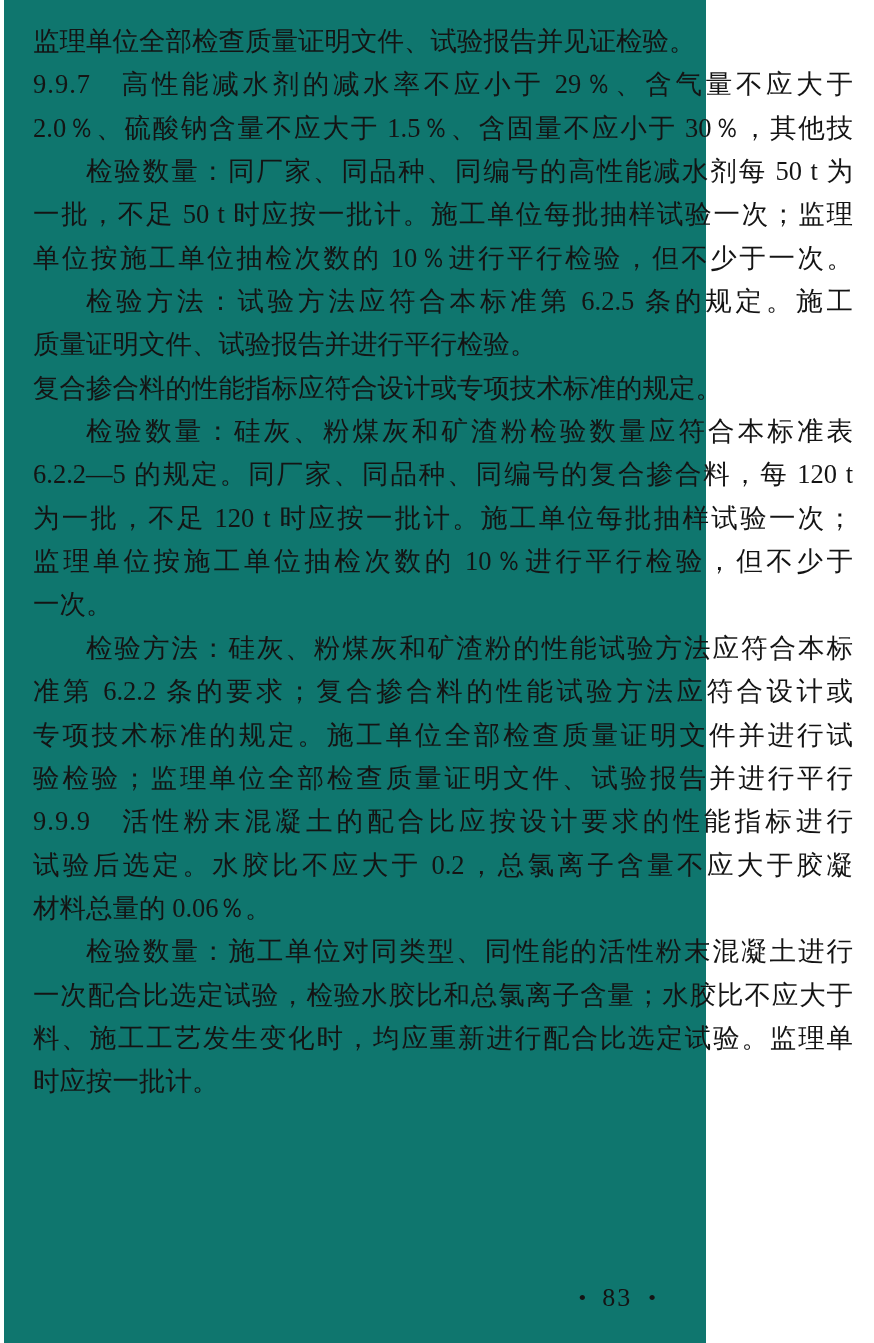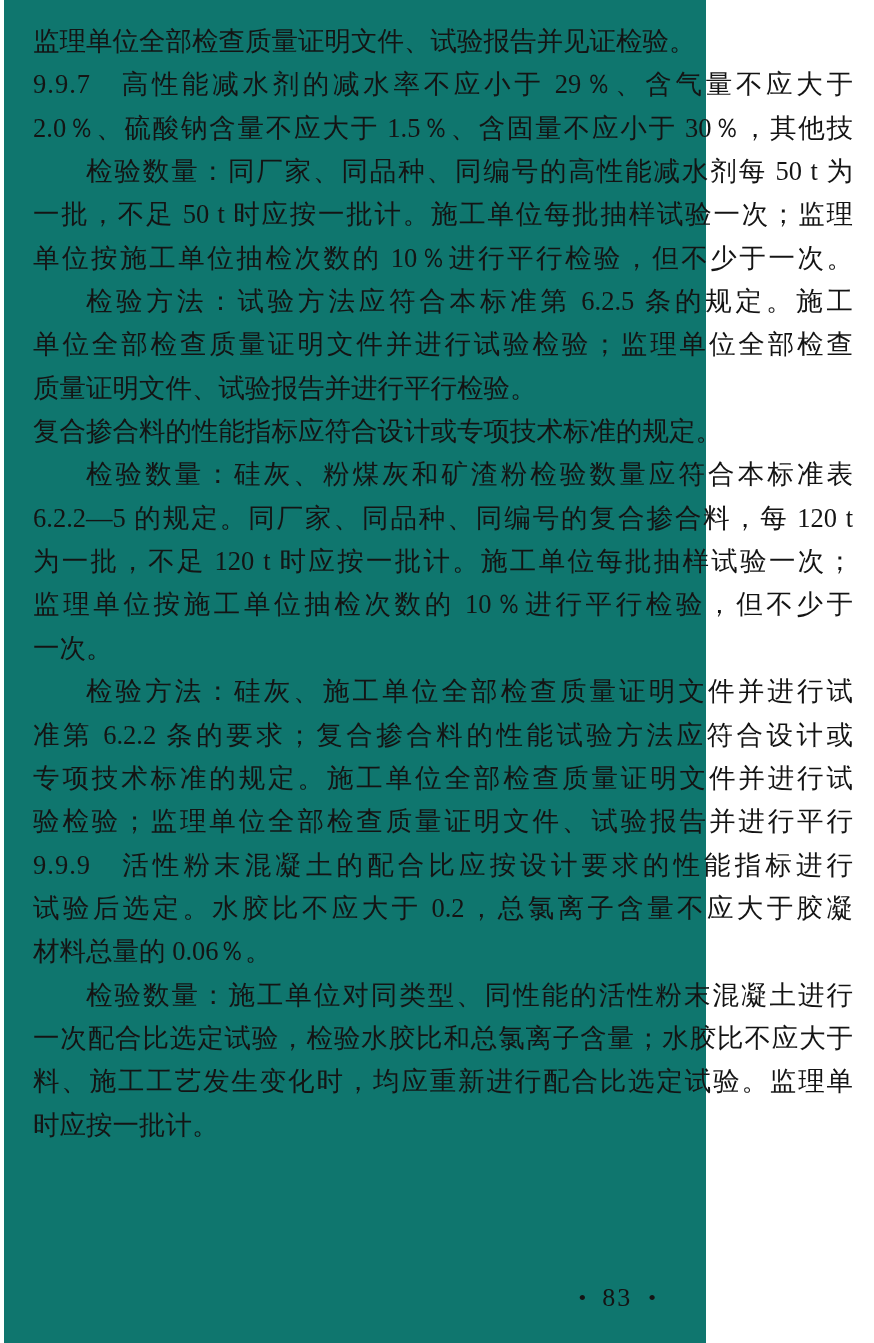--- a/index.html
+++ b/index.html
@@ -78,29 +78,28 @@
 <div class="page">
 
   <div class="text-block">
     <div class="ln e"><span>监理单位全部检查质量证明文件、试验报告并见证检验。</span></div>
     <div class="ln j"><b class="sec">9.9.7</b><span>高性能减水剂的减水率不应小于 29％、含气量不应大于</span></div>
     <div class="ln j"><span>2.0％、硫酸钠含量不应大于 1.5％、含固量不应小于 30％，其他技</span></div>
     <div class="ln j ind"><span>检验数量：同厂家、同品种、同编号的高性能减水剂每 50 t 为</span></div>
     <div class="ln j"><span>一批，不足 50 t 时应按一批计。施工单位每批抽样试验一次；监理</span></div>
     <div class="ln j"><span>单位按施工单位抽检次数的 10％进行平行检验，但不少于一次。</span></div>
     <div class="ln j ind"><span>检验方法：试验方法应符合本标准第 6.2.5 条的规定。施工</span></div>
-    <div class="ln j"><span>单位全部检查质量证明文件并进行试验检验；监理单位全部检查</span></div>
     <div class="ln e"><span>质量证明文件、试验报告并进行平行检验。</span></div>
     <div class="ln e"><span>复合掺合料的性能指标应符合设计或专项技术标准的规定。</span></div>
     <div class="ln j ind"><span>检验数量：硅灰、粉煤灰和矿渣粉检验数量应符合本标准表</span></div>
     <div class="ln j"><span>6.2.2—5 的规定。同厂家、同品种、同编号的复合掺合料，每 120 t</span></div>
     <div class="ln j"><span>为一批，不足 120 t 时应按一批计。施工单位每批抽样试验一次；</span></div>
     <div class="ln j"><span>监理单位按施工单位抽检次数的 10％进行平行检验，但不少于</span></div>
     <div class="ln e"><span>一次。</span></div>
-    <div class="ln j ind"><span>检验方法：硅灰、施工单位全部检查质量证明文件并进行试</span></div>
+    <div class="ln j ind"><span>检验方法：硅灰、粉煤灰和矿渣粉的性能试验方法应符合本标</span></div>
     <div class="ln j"><span>准第 6.2.2 条的要求；复合掺合料的性能试验方法应符合设计或</span></div>
     <div class="ln j"><span>专项技术标准的规定。施工单位全部检查质量证明文件并进行试</span></div>
     <div class="ln j"><span>验检验；监理单位全部检查质量证明文件、试验报告并进行平行</span></div>
     <div class="ln j"><b class="sec">9.9.9</b><span>活性粉末混凝土的配合比应按设计要求的性能指标进行</span></div>
     <div class="ln j"><span>试验后选定。水胶比不应大于 0.2，总氯离子含量不应大于胶凝</span></div>
     <div class="ln e"><span>材料总量的 0.06％。</span></div>
     <div class="ln j ind"><span>检验数量：施工单位对同类型、同性能的活性粉末混凝土进行</span></div>
     <div class="ln j"><span>一次配合比选定试验，检验水胶比和总氯离子含量；水胶比不应大于</span></div>
     <div class="ln j"><span>料、施工工艺发生变化时，均应重新进行配合比选定试验。监理单</span></div>
     <div class="ln e"><span>时应按一批计。</span></div>

